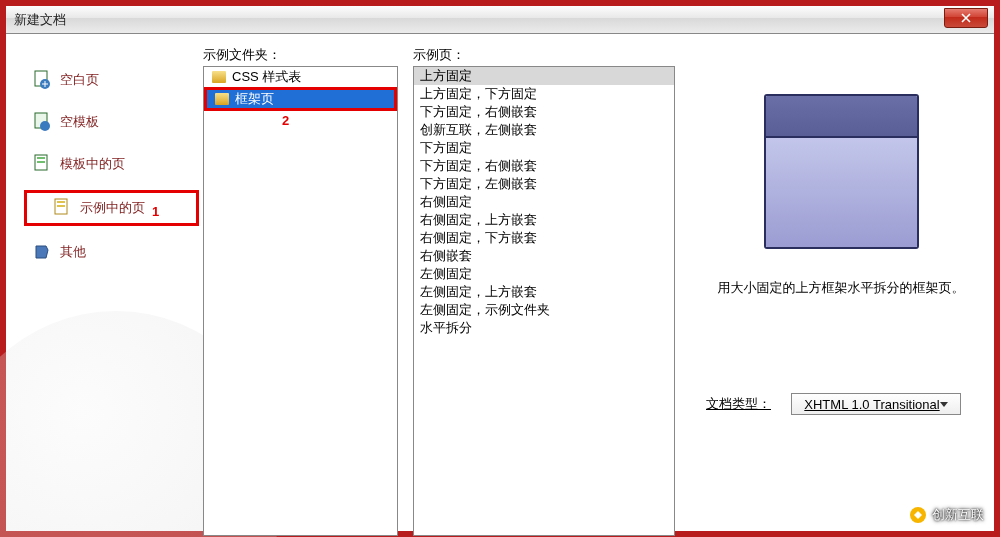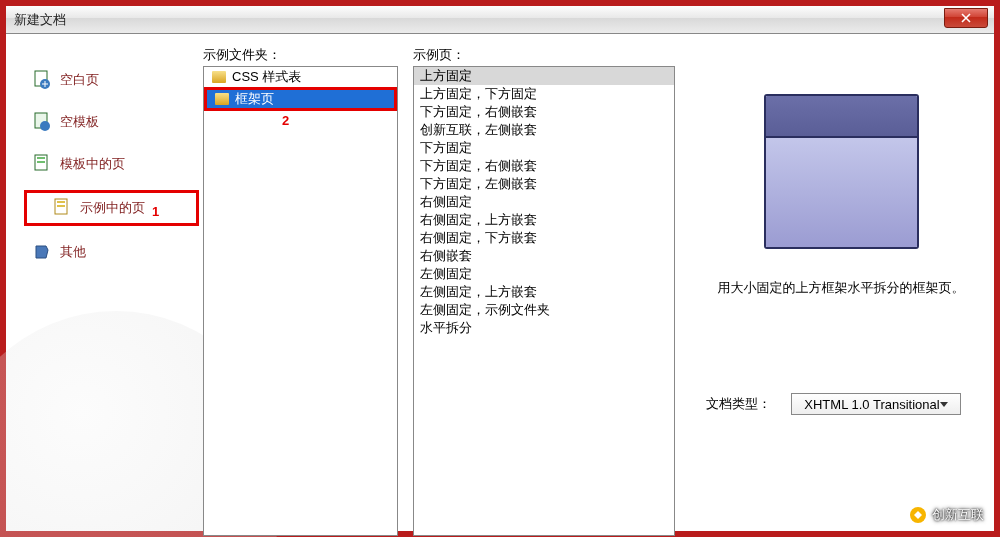--- a/index.html
+++ b/index.html
@@ -33,21 +33,21 @@
 .page-list { position: absolute; left: 407px; top: 32px; width: 262px; height: 470px; border: 1px solid #888; background: #fff; overflow: hidden; }
 .page-item { height: 18px; padding-left: 6px; display: flex; align-items: center; cursor: default; }
 .page-item.selected { background: #d8d8d8; }
 
 .preview-area { position: absolute; left: 690px; top: 40px; width: 290px; }
 .preview-thumb { width: 155px; height: 155px; margin: 20px auto 0; border: 2px solid #2a2e5e; border-radius: 3px; background: #fff; display: flex; flex-direction: column; overflow: hidden; }
 .preview-top { height: 42px; background: linear-gradient(#6b6fa8, #5a5e97); border-bottom: 2px solid #2a2e5e; }
 .preview-bottom { flex: 1; background: linear-gradient(#c3c6ea, #9b9cd2); }
 .preview-desc { text-align: center; margin-top: 30px; color: #000; }
 
-.doctype-row { position: absolute; left: 700px; top: 359px; display: flex; align-items: center; gap: 20px; }
+.doctype-row { position: absolute; left: 700px; top: 359px; display: flex; align-items: center; gap: 20px; text-decoration: underline; }
 .doctype-select { width: 170px; height: 22px; border: 1px solid #888; background: linear-gradient(#fff,#eee); display: flex; align-items: center; justify-content: center; padding: 0 6px; font-family: "Courier New", monospace; font-size: 12px; cursor: default; }
 .doctype-select .chev { width: 0; height: 0; border-left: 4px solid transparent; border-right: 4px solid transparent; border-top: 5px solid #333; }
 
 .watermark { position: absolute; right: 10px; bottom: 6px; font-size: 16px; font-weight: 400; color: #fff; text-shadow: 0 0 4px #000, 0 0 2px #000; display: flex; align-items: center; gap: 4px; }
 .globe-bg { position: absolute; left: -60px; bottom: -120px; width: 340px; height: 340px; border-radius: 50%; background: radial-gradient(circle at 40% 30%, #f4f4f4, #dcdcdc 60%, #cfcfcf); opacity: 0.28; }
 </style>
 </head>
 <body>
 
 <div class="window">

